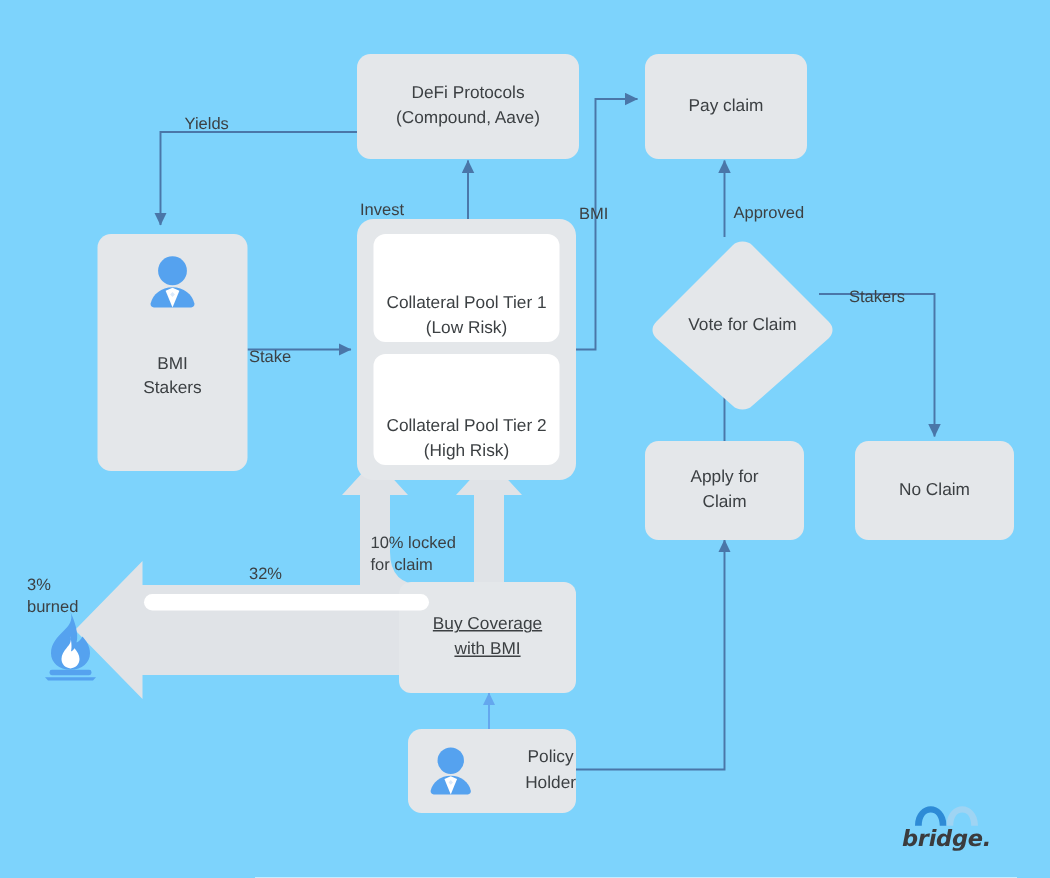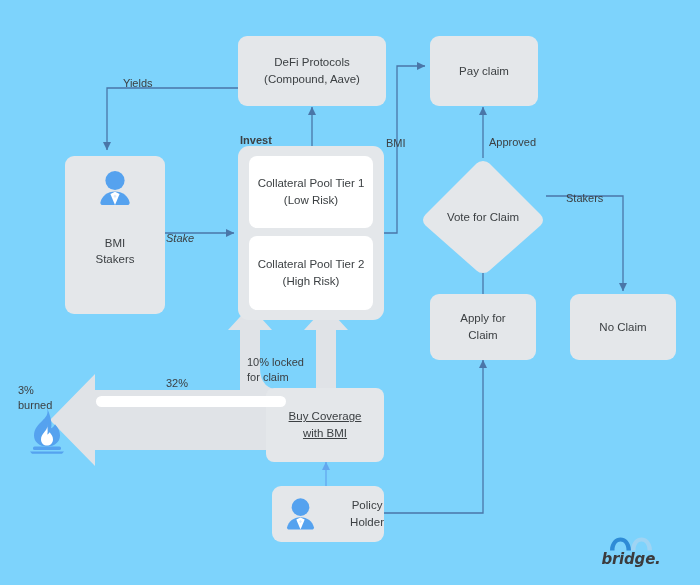--- a/index.html
+++ b/index.html
@@ -27,21 +27,21 @@
     font-size:11.5px;
     line-height:1.45;
     box-sizing:border-box;
   }
   .node .lbl{white-space:pre-line;}
   .inner-card{
     position:absolute;
     background:#ffffff;
     border-radius:8px;
     display:flex;
-    align-items:center;
+    align-items:flex-end;
     justify-content:center;
     text-align:center;
     color:#3c4043;
     font-size:11.5px;
     line-height:1.5;
     box-sizing:border-box;
   }
   
   .diamond-wrap{position:absolute;}
   .diamond-wrap svg{display:block;}
@@ -191,21 +191,21 @@
 Tier 1
 (Low Risk)</span>
   </div>
 
   <div class="inner-card" style="left:249px;top:236px;width:124px;height:74px;">
     <span class="lbl">Collateral Pool
 Tier 2
 (High Risk)</span>
   </div>
 
-  <div class="diamond-wrap" style="left:420px;top:158px;width:126px;height:118px;">
+  <div class="diamond-wrap" style="left:432px;top:158px;width:126px;height:118px;">
     <svg width="126" height="118" viewBox="0 0 126 118">
       <path d="M63 3 Q67 3 69.5 5.5 L120.5 56.5 Q123 59 123 62 Q123 65 120.5 67.5
                L69.5 112.5 Q67 115 63 115 Q59 115 56.5 112.5 L5.5 67.5
                Q3 65 3 62 Q3 59 5.5 56.5 L56.5 5.5 Q59 3 63 3 Z" fill="#e4e7ea"></path>
     </svg>
     <div class="diamond-label">Vote for Claim</div>
   </div>
 
   <div class="node" style="left:430px;top:294px;width:106px;height:66px;">
     <span class="lbl">Apply for
@@ -247,25 +247,25 @@
                c0-3-1.6-5-3.3-7.2-.9 1.3-1.6 1.9-2.4 2.2 1-3.5-.1-7.8-.3-10.4z" fill="#ffffff"></path>
       <rect x="11" y="40.5" width="28" height="3.6" rx="1.6" fill="#55a2ef"></rect>
       <path d="M8 45.5h34l-2 2.2H10z" fill="#55a2ef"></path>
     </svg>
   </div>
 
   <div class="elabel" style="left:123px;top:61px;width:70px;">
     <span>Yields</span>
   </div>
 
-  <div class="elabel" style="left:240px;top:118px;width:64px;font-weight:bold;">
+  <div class="elabel" style="left:240px;top:118px;width:64px;">
     <span>Invest</span>
   </div>
 
-  <div class="elabel" style="left:166px;top:216px;width:60px;font-style:italic;">
+  <div class="elabel" style="left:166px;top:216px;width:60px;">
     <span>Stake</span>
   </div>
 
   <div class="elabel" style="left:386px;top:121px;width:46px;text-align:left;">
     <span>BMI</span>
   </div>
 
   <div class="elabel" style="left:489px;top:120px;width:70px;text-align:left;">
     <span>Approved</span>
   </div>

